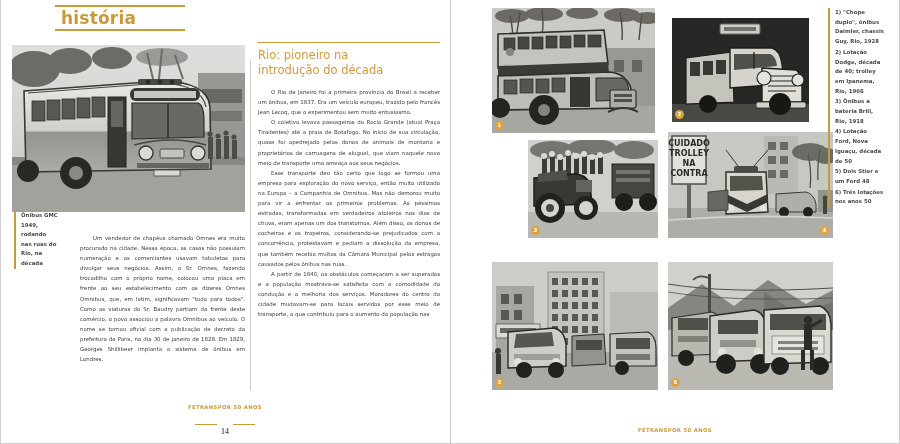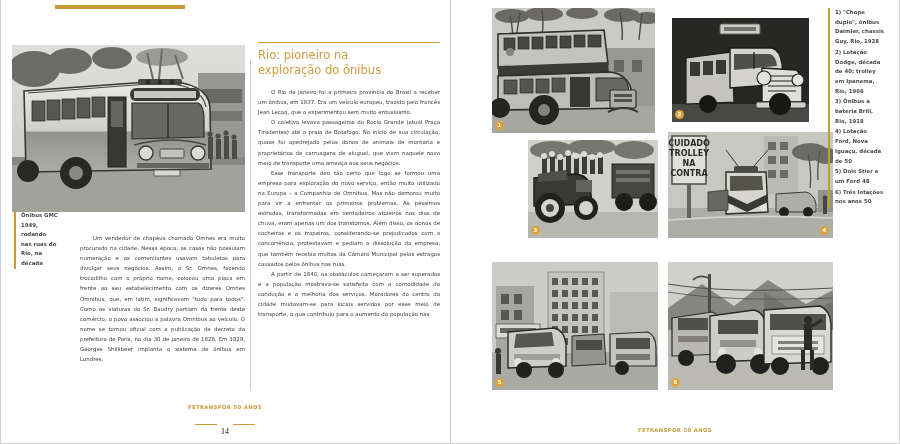--- a/index.html
+++ b/index.html
@@ -124,20 +124,21 @@
 </head>
 <body>
 
 <div class="spread">
 
   <div class="page page-left">
     <div class="edge-rule-l"></div>
 
     <div class="section-title-wrap">
       <div class="section-title-rule-top"></div>
+      <div class="section-title">história</div>
       <div class="section-title-rule-bot"></div>
     </div>
 
     <div class="hero-photo">
       <svg viewBox="0 0 233 167" preserveAspectRatio="none">
         <defs>
           <linearGradient id="skyA" x1="0" y1="0" x2="0" y2="1">
             <stop offset="0%" stop-color="#e8e8e6"></stop>
               <stop offset="100%" stop-color="#cfcfcb"></stop>
           </linearGradient>
@@ -217,21 +218,21 @@
 
     <div class="caption-block">
       <div class="cap-text">Ônibus GMC 1949, rodando nas ruas do Rio, na década</div>
     </div>
 
     <div class="col-divider"></div>
     <div class="col-rule-top"></div>
 
     <div class="article-head">
       <div>Rio: pioneiro na</div>
-      <div>exploração do ônibus</div>
+      <div>introdução do década</div>
     </div>
 
     <div class="body-col col-right-top">
       <p>O Rio de Janeiro foi a primeira província do Brasil a receber um ônibus, em 1837. Era um veículo europeu, trazido pelo francês Jean Lecoq, que o experimentou sem muito entusiasmo.</p>
       <p>O coletivo levava passageiros do Rocio Grande (atual Praça Tiradentes) até a praia de Botafogo. No início de sua circulação, quase foi apedrejado pelos donos de animais de montaria e proprietários de carruagens de aluguel, que viam naquele novo meio de transporte uma ameaça aos seus negócios.</p>
       <p>Esse transporte deu tão certo que logo se formou uma empresa para exploração do novo serviço, então muito utilizado na Europa – a Companhia de Omnibus. Mas não demorou muito para vir a enfrentar os primeiros problemas. As péssimas estradas, transformadas em verdadeiros atoleiros nos dias de chuva, eram apenas um dos transtornos. Além disso, os donos de cocheiras e os tropeiros, considerando-se prejudicados com a concorrência, protestavam e pediam a dissolução da empresa, que também recebia multas da Câmara Municipal pelos estragos causados pelos ônibus nas ruas.</p>
       <p>A partir de 1840, os obstáculos começaram a ser superados e a população mostrava-se satisfeita com a comodidade da condução e a melhoria dos serviços. Moradores do centro da cidade mudavam-se para locais servidos por esse meio de transporte, o que contribuiu para o aumento da população nas</p>
     </div>
 
     <div class="body-col col-left-bot">

